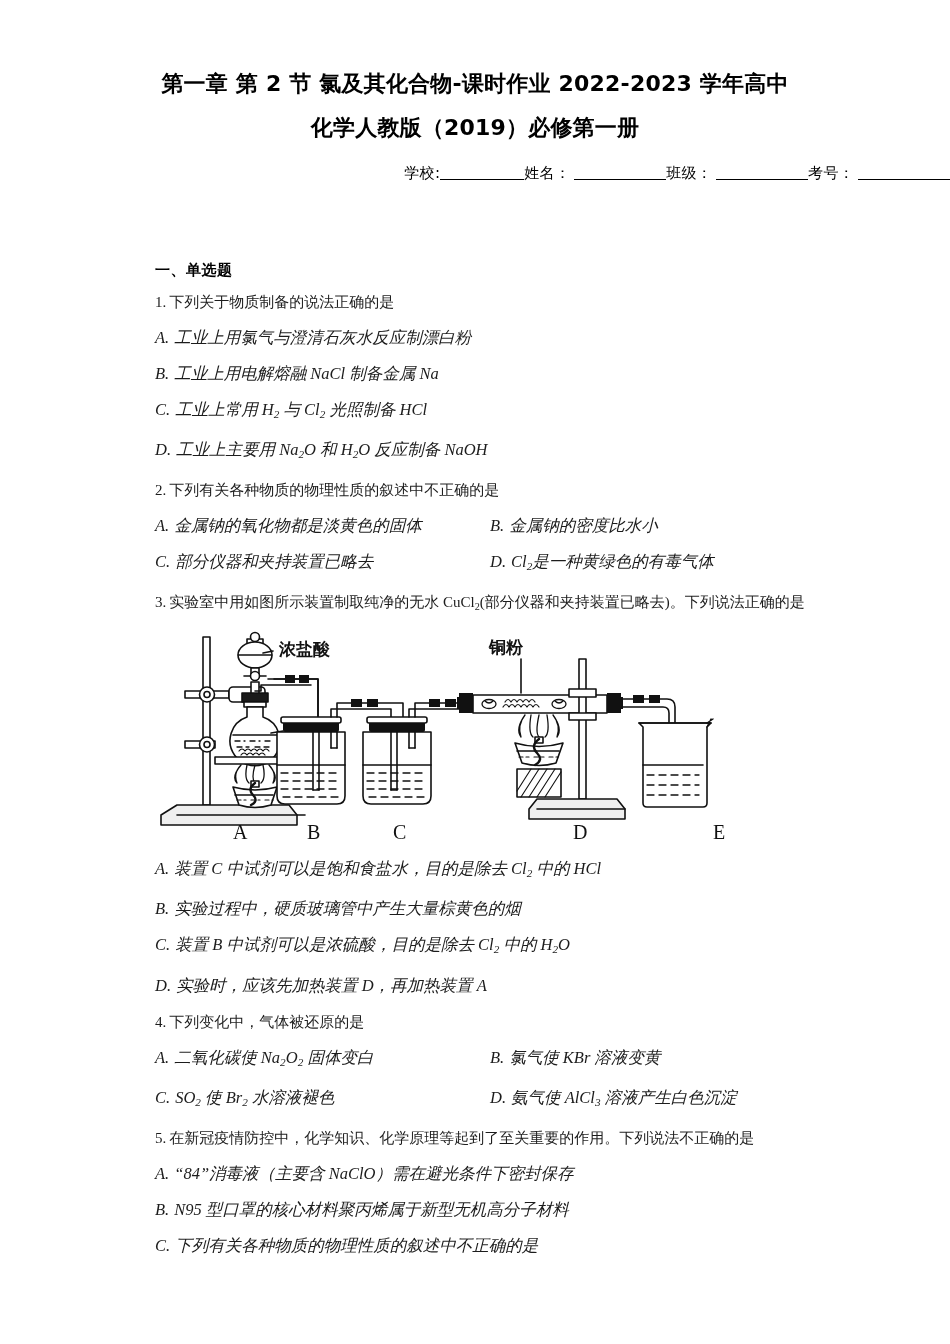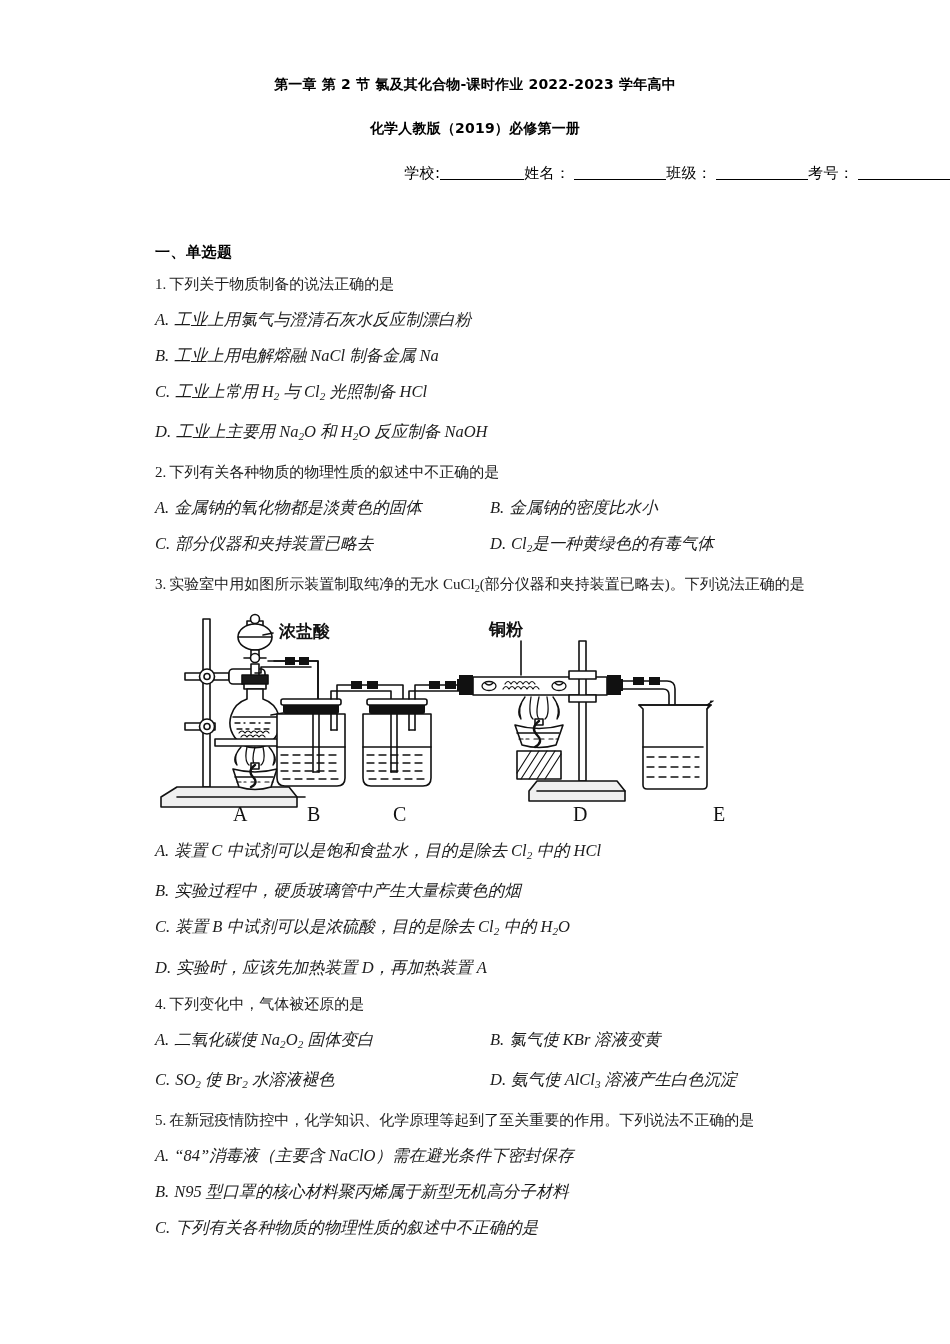--- a/index.html
+++ b/index.html
@@ -23,21 +23,21 @@
   }
 
   
   .title-block {
     padding-top: 62px;
     text-align: center;
   }
   .doc-title {
     font-family: "DejaVu Sans", "Liberation Sans", sans-serif;
     font-weight: bold;
-    font-size: 14px;
+    font-size: 22px;
     line-height: 44px;
     letter-spacing: 0.2px;
     color: #000;
     margin: 0 auto;
     width: 700px;
   }
   .doc-title .line2 { display: block; }
 
   .info-line {
     margin-top: 14px;
@@ -55,21 +55,21 @@
   }
   .blank-school { width: 84px; }
   .blank-name   { width: 92px; margin-left: 4px;}
   .blank-class  { width: 92px; margin-left: 4px;}
   .blank-id     { width: 92px; margin-left: 4px;}
 
   
   .content {
     position: absolute;
     left: 155px;
-    top: 243px;
+    top: 261px;
     width: 660px;
   }
   .section-head {
     font-family: "DejaVu Sans", "Liberation Sans", sans-serif;
     font-weight: bold;
     font-size: 15px;
     color: #000;
     margin: 0 0 4px 0;
     letter-spacing: 0.5px;
   }

